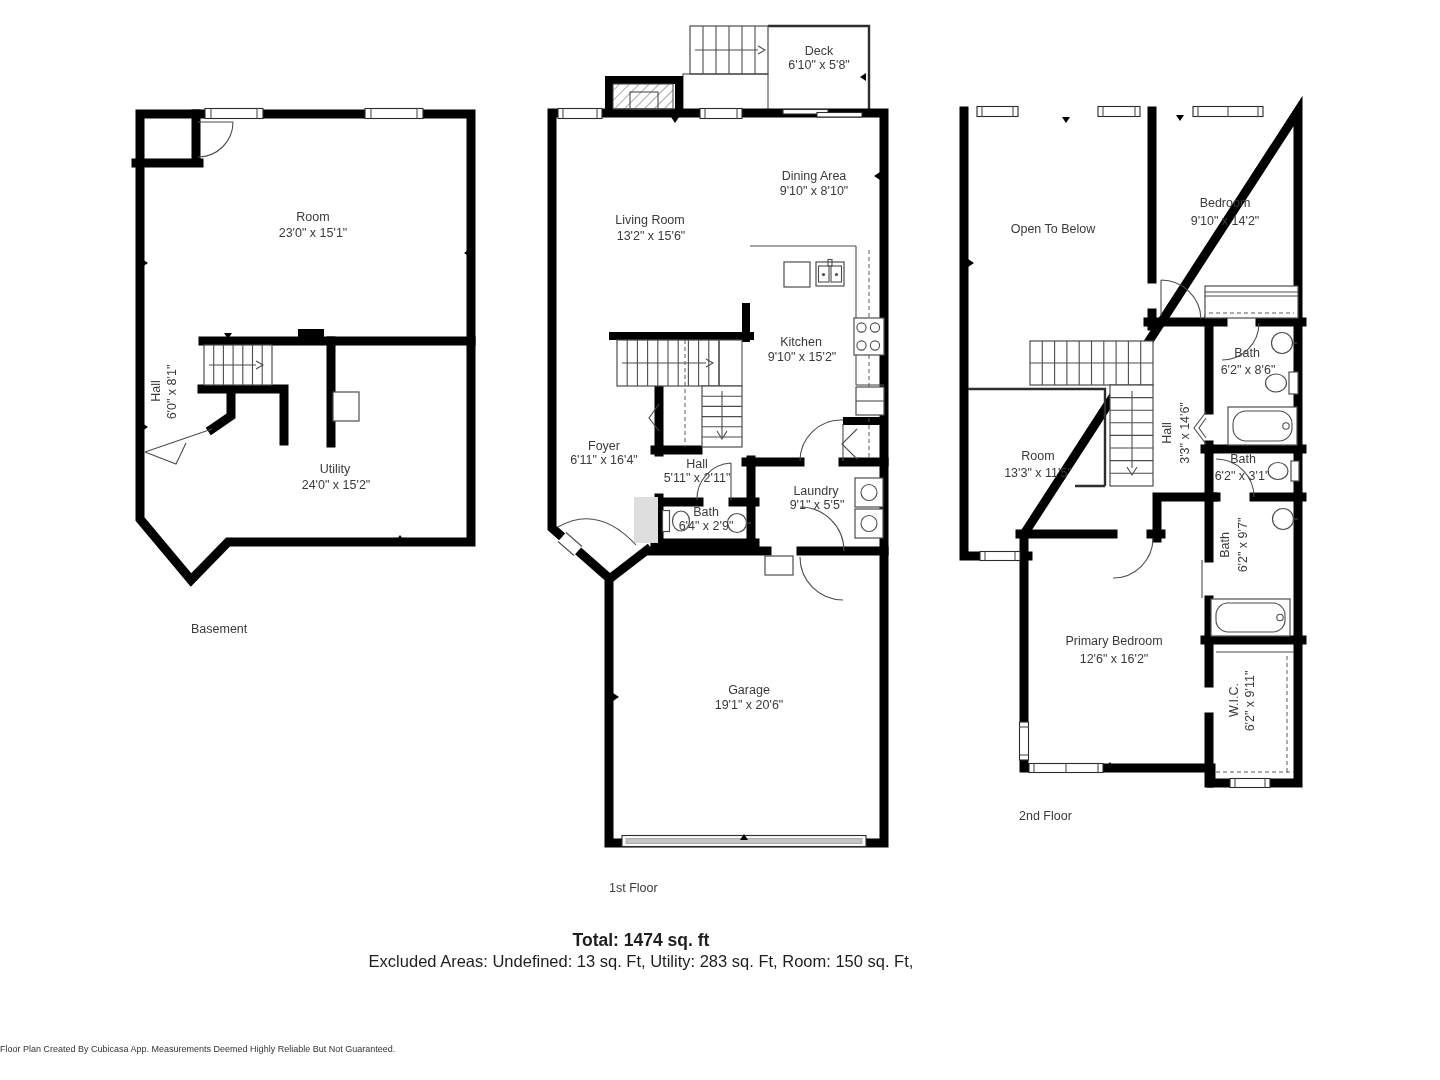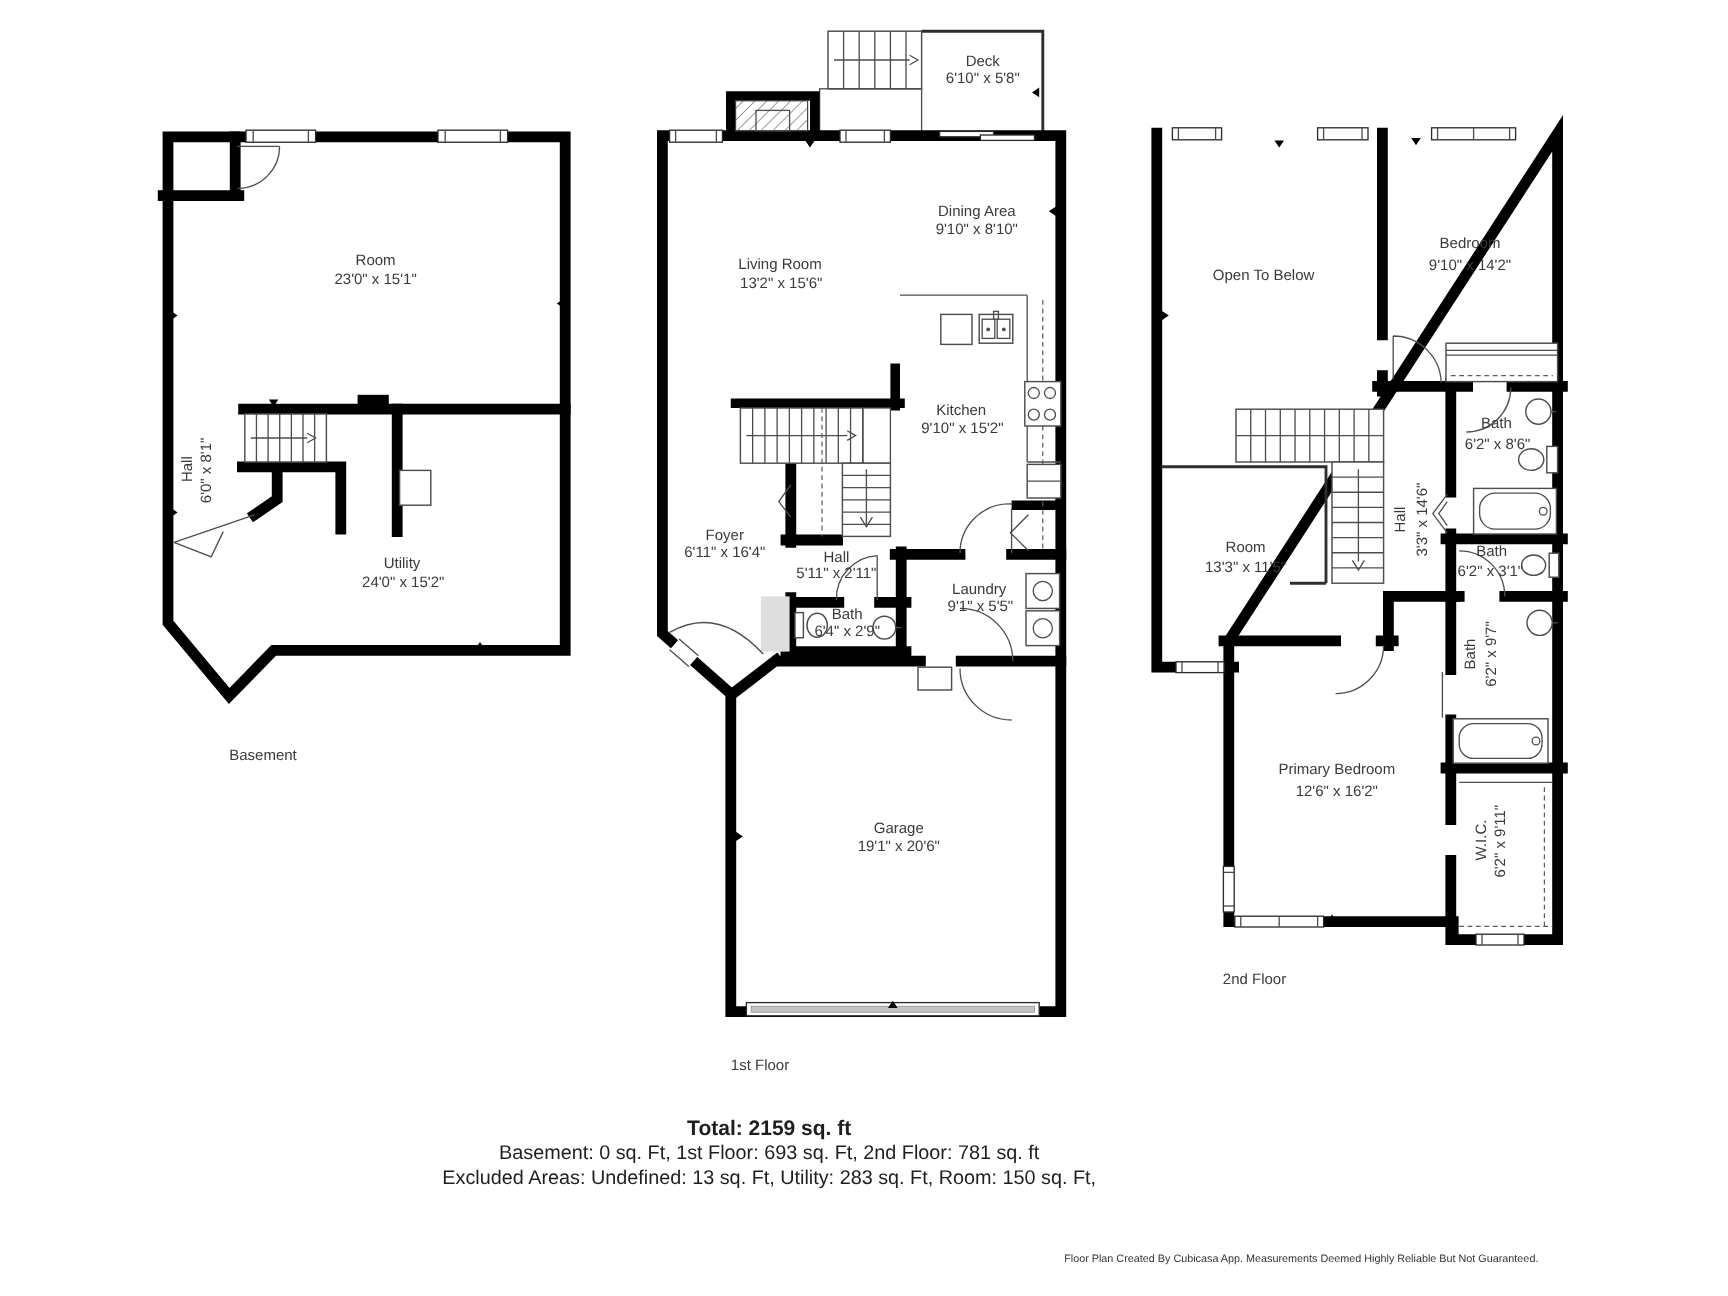--- a/index.html
+++ b/index.html
@@ -11,21 +11,21 @@
   .tl{stroke:#4d4d4d;stroke-width:1.1;fill:none;}
   .fx{stroke:#4d4d4d;stroke-width:1.2;fill:#fff;}
   .dash{stroke:#5a5a5a;stroke-width:1;fill:none;stroke-dasharray:4 3;}
   .win{fill:#fff;stroke:#2b2b2b;stroke-width:1.1;}
   .tick{fill:#000;stroke:none;}
   .gray{fill:#dedede;stroke:none;}
   .lbl{font-family:"Liberation Sans",sans-serif;font-size:12.5px;fill:#3a3a3a;text-anchor:middle;}
   .flr{font-family:"Liberation Sans",sans-serif;font-size:12.5px;fill:#3a3a3a;text-anchor:start;}
   .summary{position:absolute;left:0;top:929px;width:1282px;text-align:center;color:#1e1e1e;font-size:16.5px;line-height:20.5px;}
   .summary .total{font-weight:bold;font-size:17.5px;line-height:22px;}
-  .footer{position:absolute;left:0;top:1044px;width:1282px;text-align:right;color:#333;font-size:9px;}
+  .footer{position:absolute;left:0;top:1044px;width:1282px;text-align:left;color:#333;font-size:9px;}
 </style>
 </head>
 <body>
 
 <svg width="1440" height="1080" viewBox="0 0 1440 1080">
   <defs>
     <pattern id="hatch" width="7" height="7" patternUnits="userSpaceOnUse" patternTransform="rotate(45)">
       <line x1="0" y1="0" x2="0" y2="7" stroke="#555" stroke-width="1"></line>
     </pattern>
   </defs>
@@ -351,17 +351,16 @@
       <text class="lbl" x="1114" y="645">Primary Bedroom</text>
       <text class="lbl" x="1114" y="663">12'6" x 16'2"</text>
       <text class="lbl" transform="translate(1238,700) rotate(-90)">W.I.C.</text>
       <text class="lbl" transform="translate(1254,701) rotate(-90)">6'2" x 9'11"</text>
       <text class="flr" x="1019" y="820">2nd Floor</text>
     </g>
   </g>
 </svg>
 
 <div class="summary">
-  <div class="total">Total: 2159 sq. ft</div>
-  <div>Basement: 0 sq. Ft, 1st Floor: 693 sq. Ft, 2nd Floor: 781 sq. ft</div>
+  <div class="total">Total: 1474 sq. ft</div>
   <div>Excluded Areas: Undefined: 13 sq. Ft, Utility: 283 sq. Ft, Room: 150 sq. Ft,</div>
 </div>
 <div class="footer">Floor Plan Created By Cubicasa App. Measurements Deemed Highly Reliable But Not Guaranteed.</div>
 
 </body></html>

